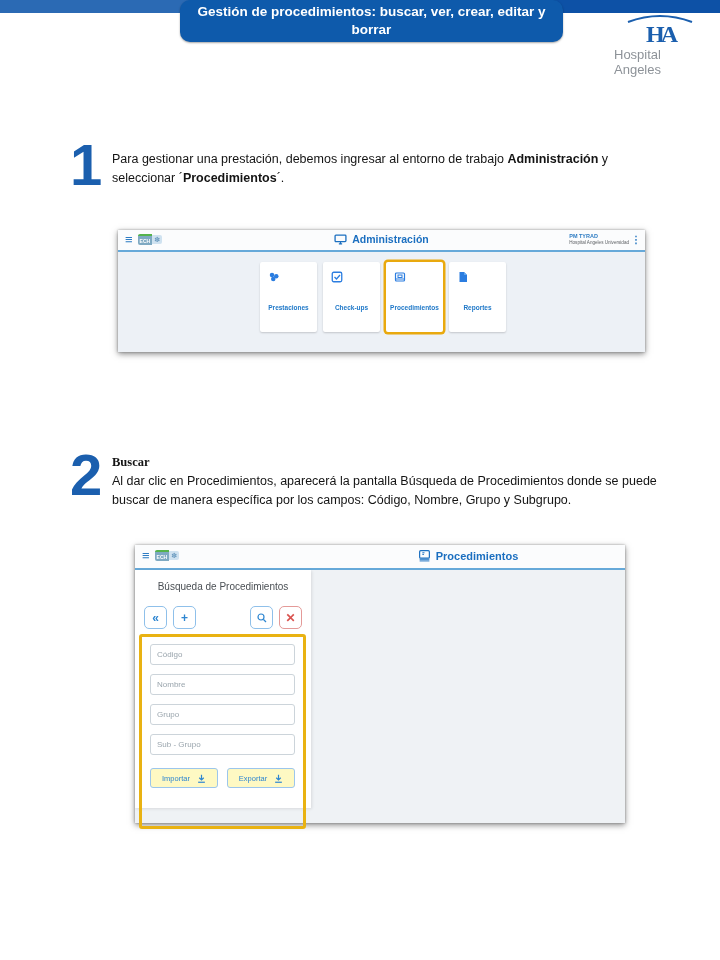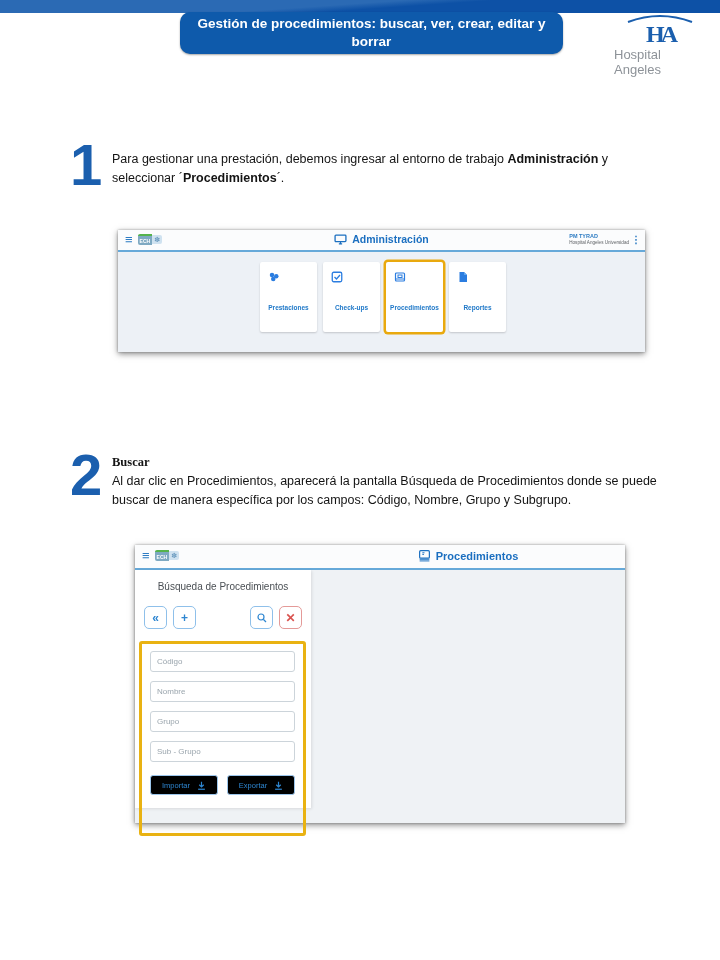--- a/index.html
+++ b/index.html
@@ -3,21 +3,21 @@
 <meta charset="utf-8">
 <style>
   * { margin:0; padding:0; box-sizing:border-box; }
   html,body { background:#ffffff; }
   body { font-family:"Liberation Sans", sans-serif; }
   .page { position:relative; width:720px; height:960px; background:#ffffff; overflow:hidden; }
 
   
   .topband { position:absolute; left:0; top:0; width:720px; height:13px;
              background:linear-gradient(176deg,#2b6ab4 45%,#0d51a6 55%); }
-  .title-pill { position:absolute; left:180px; top:12px; width:383px; height:42px;
+  .title-pill { position:absolute; left:180px; top:0; width:383px; height:42px;
                 background:#0e5aab; border-radius:10px; display:flex; align-items:center; justify-content:center;
                 box-shadow:0 1px 2px rgba(0,0,0,.35); }
   .title-pill span { color:#ffffff; font-weight:bold; font-size:13.5px; line-height:1.35; text-align:center; padding:0 14px; }
 
   .ha-logo { position:absolute; right:14px; top:12px; width:92px; text-align:left; }
   .ha-logo svg { display:block; margin:0 auto; }
   .ha-sub { color:#8d9298; font-size:13px; margin-top:1px; }
 
   
   .step-num { position:absolute; color:#1b5fae; font-weight:bold; font-size:58px; line-height:1; letter-spacing:-2px; }
@@ -66,27 +66,27 @@
   .panel { position:absolute; left:0; top:0; width:176px; height:238px; background:#ffffff;
            box-shadow:1px 1px 3px rgba(0,0,0,.10); }
   .panel-title { position:absolute; top:11px; left:0; right:0; text-align:center; color:#4a4f54; font-size:10px; }
   .btnrow { position:absolute; top:36px; left:9px; right:9px; display:flex; gap:6px; align-items:center; }
   .btnrow .spacer { flex:1; }
   .sqbtn { width:23px; height:23px; border:1.5px solid #8fc0ea; border-radius:5px; background:#ffffff;
            color:#2e86d1; display:flex; align-items:center; justify-content:center; font-size:12px; font-weight:bold;
            cursor:pointer; }
   .sqbtn.red { border-color:#e49a98; color:#d9534f; }
   .hlbox { position:absolute; left:4px; top:64px; width:167px; height:195px;
-           border:3px solid #e9b212; border-radius:3px;margin-top:7px; }
+           border:3px solid #e9b212; border-radius:3px; }
   .hlbox input { position:absolute; left:8px; width:145px; height:21px; border:1px solid #ccd4da; border-radius:3px;
                  font-family:"Liberation Sans",sans-serif; font-size:8px; color:#333; padding:0 6px; background:#ffffff; }
   .hlbox input::placeholder { color:#9aa5ad; opacity:1; }
   .f0{top:7px;} .f1{top:37px;} .f2{top:67px;} .f3{top:97px;}
   .iebtns { position:absolute; left:8px; right:8px; top:131px; display:flex; gap:9px; }
-  .iebtn { flex:1; height:20px; border:1px solid #9cc6ec; border-radius:3px; background:#000000;
+  .iebtn { flex:1; height:20px; border:1px solid #9cc6ec; border-radius:3px; background:#fef9c3;
            color:#2e86d1; font-size:7.5px; display:flex; align-items:center; justify-content:center; gap:7px;
            cursor:pointer; }
 
   svg { display:block; }
 </style>
 </head>
 <body>
 
 <div class="page">
 

